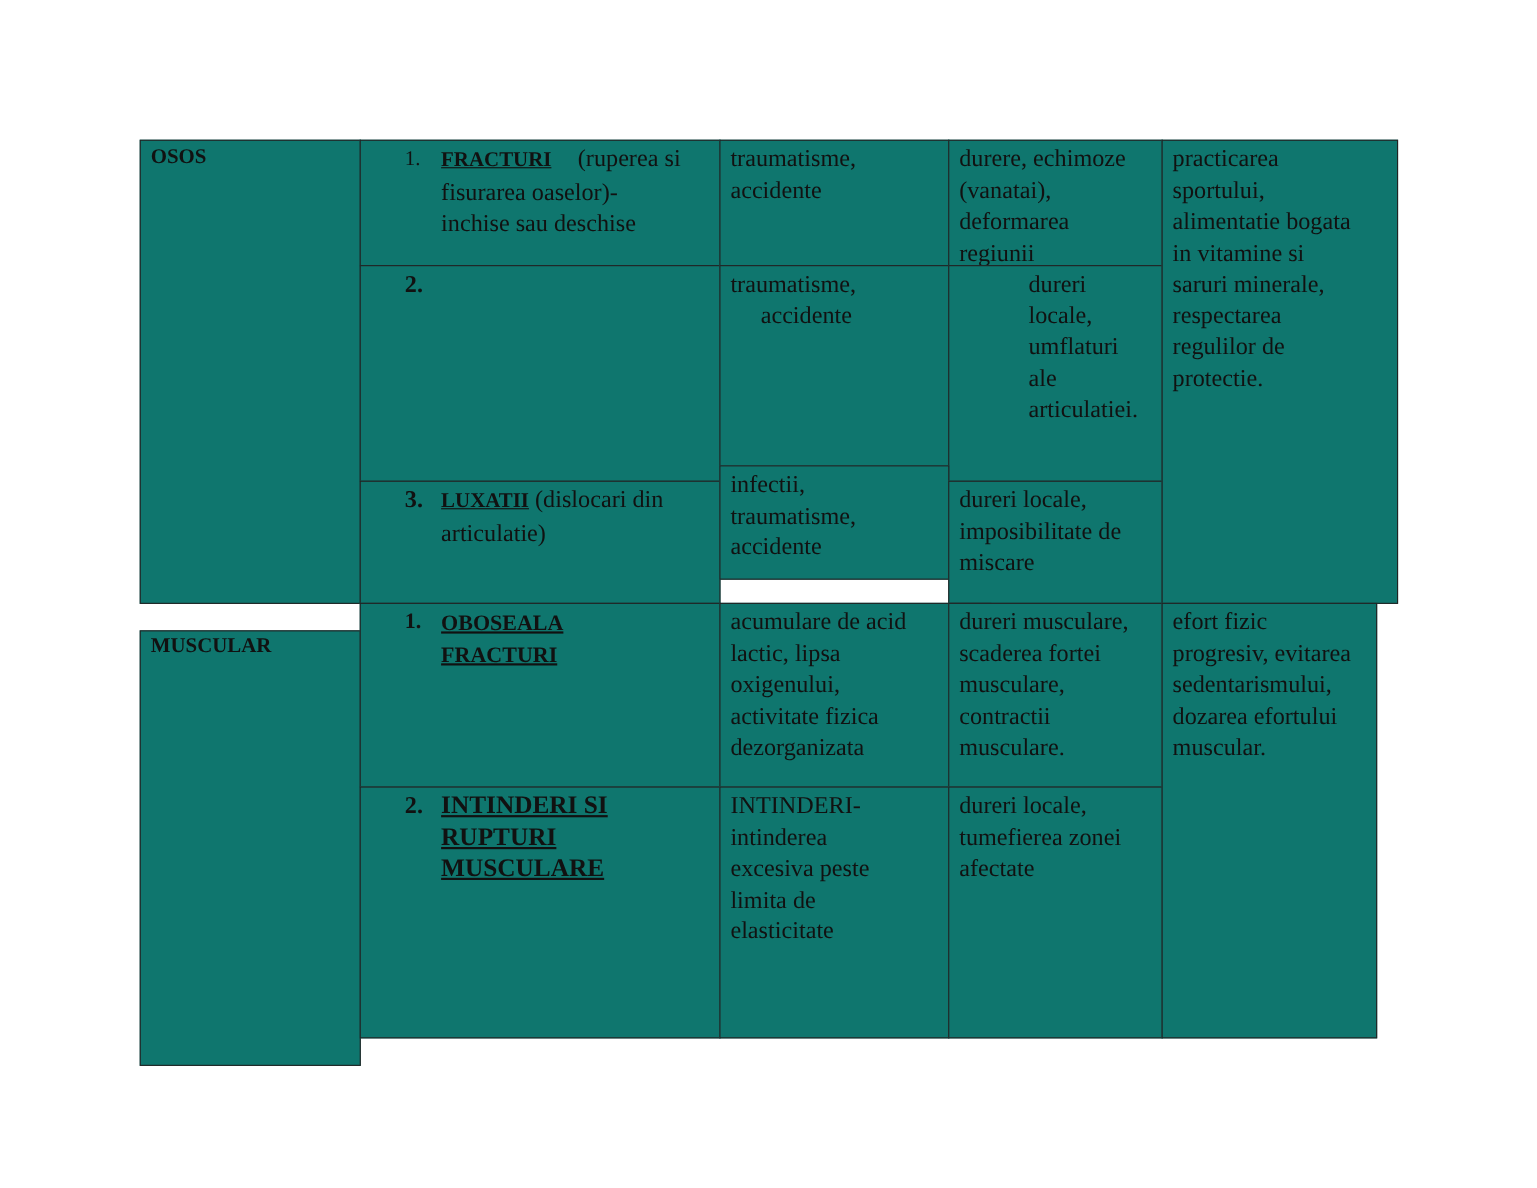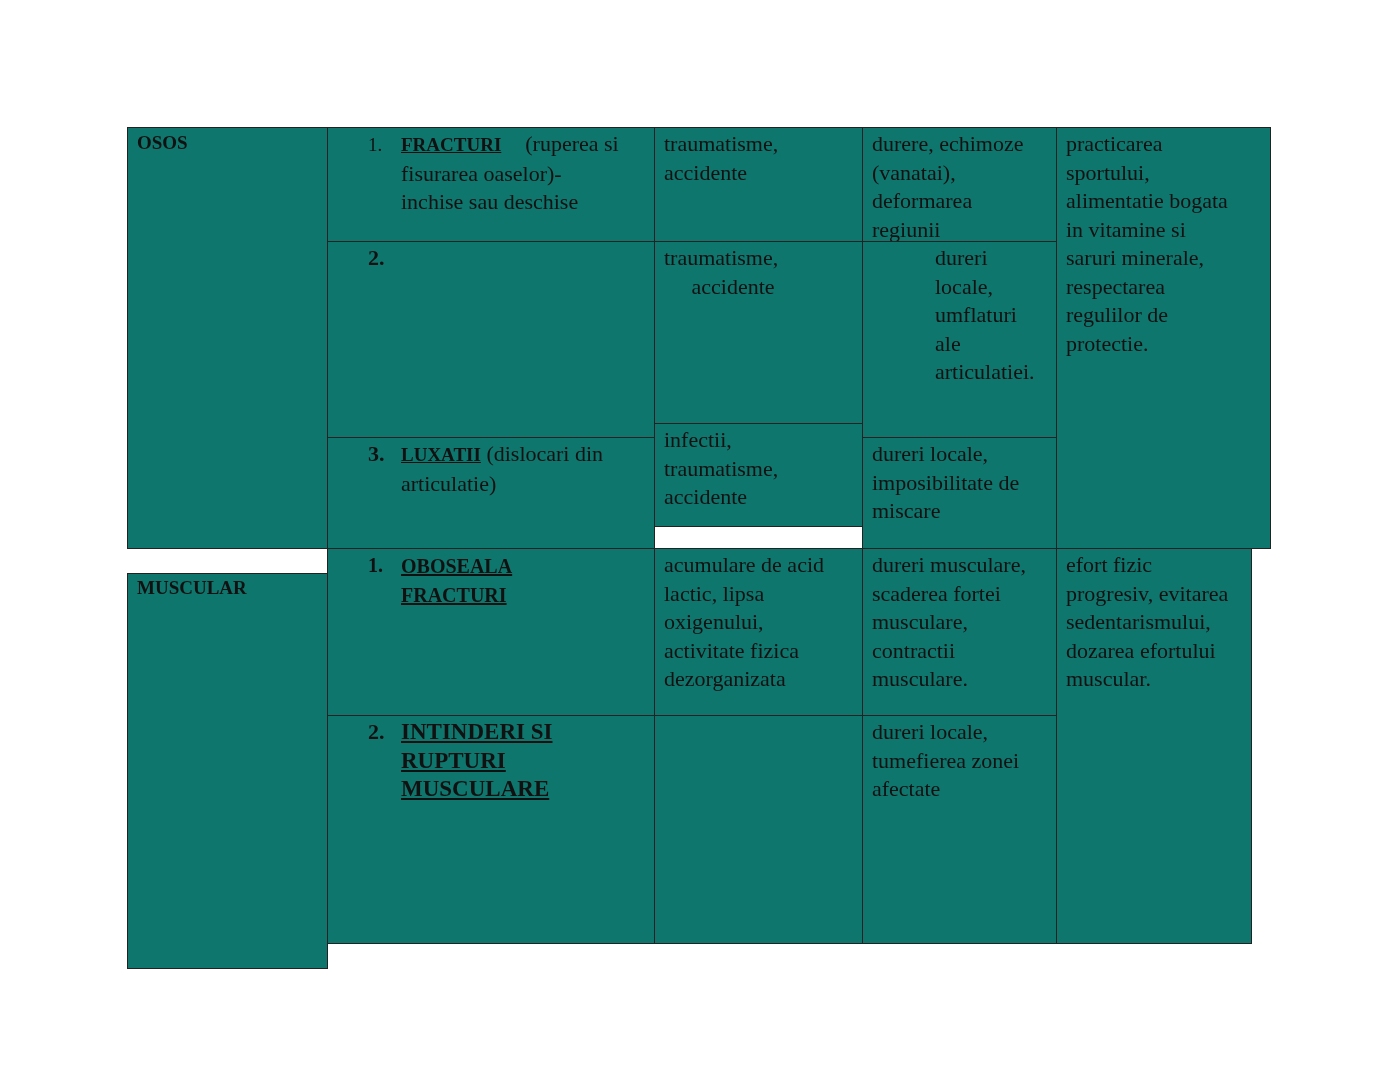--- a/index.html
+++ b/index.html
@@ -117,20 +117,25 @@
 
   <div class="cell" style="left:327px;top:715px;width:328px;height:229px;">
     <div class="num bold" style="left:40px;top:2px;">2.</div>
     <div class="dz big" style="left:73px;top:2px;width:250px;">
       <span class="name" style="white-space:pre-line;line-height:28.5px;">INTINDERI SI
 RUPTURI
 MUSCULARE</span>
     </div>
   </div>
   <div class="cell" style="left:654px;top:715px;width:209px;height:229px;">
+    <div class="txt" style="left:9px;top:2px;">INTINDERI-
+intinderea
+excesiva peste
+limita de
+elasticitate</div>
   </div>
   <div class="cell" style="left:862px;top:715px;width:195px;height:229px;">
     <div class="txt" style="left:9px;top:2px;">dureri locale,
 tumefierea zonei
 afectate</div>
   </div>
 
   <div class="cell" style="left:1056px;top:548px;width:196px;height:396px;">
     <div class="txt" style="left:9px;top:2px;">efort fizic
 progresiv, evitarea

